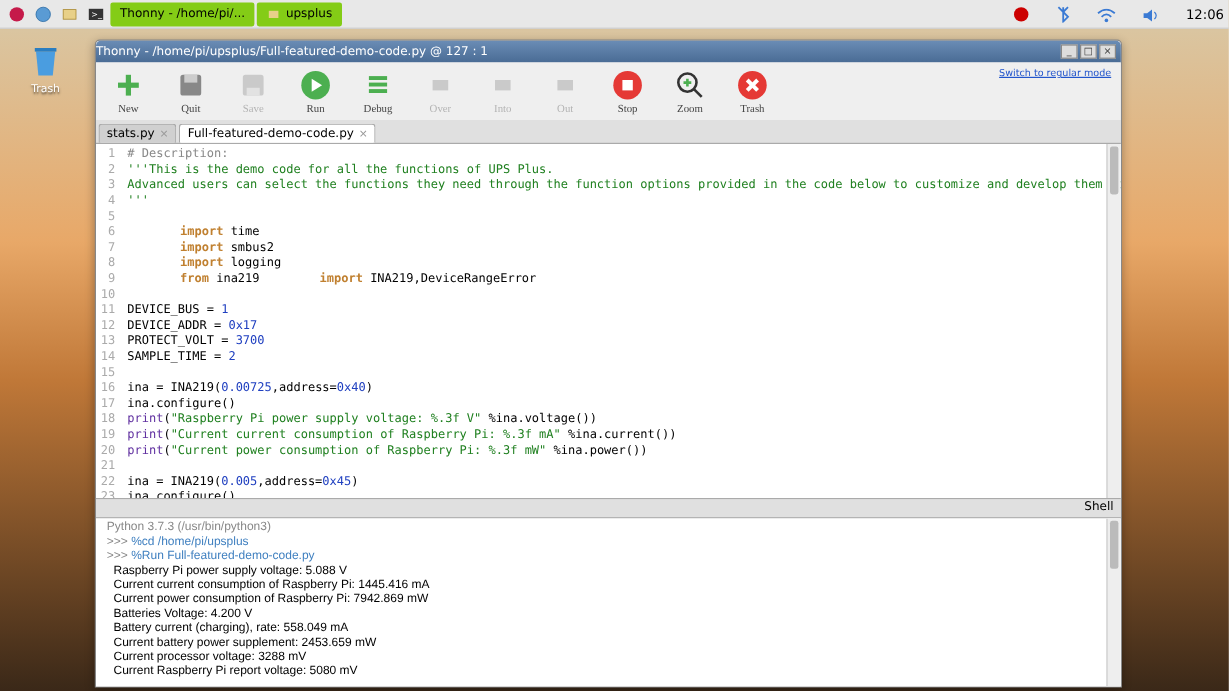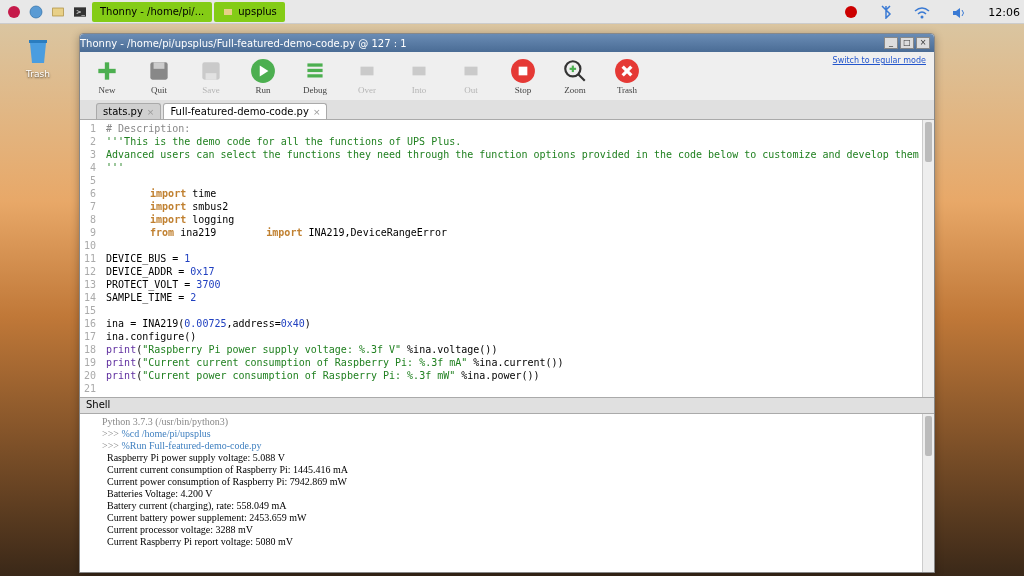--- a/index.html
+++ b/index.html
@@ -57,48 +57,48 @@
   align-items: center;
   padding: 2px 8px;
   gap: 14px;
   position: relative;
 }
 .tool-btn { display: flex; flex-direction: column; align-items: center; gap: 1px; cursor: pointer; width: 38px; font-family: Liberation Serif, serif; }
 .tool-btn.disabled { opacity: 0.35; cursor: default; }
 .tool-icon { width: 26px; height: 26px; display: flex; align-items: center; justify-content: center; }
 .tool-label { font-size: 9px; color: #444; }
 .switch-link { position: absolute; right: 8px; top: 4px; font-size: 8px; color: #2255cc; text-align: right; text-decoration: underline; line-height: 10px; }
-.tabs { height: 20px; background: #e0e0e0; display: flex; align-items: flex-end; padding-left: 16px; border-bottom: 1px solid #aaa; }
+.tabs { height: 20px; background: #e0e0e0; display: flex; align-items: flex-end; padding-left: 2px; border-bottom: 1px solid #aaa; }
 .tab { padding: 2px 6px; font-size: 10px; background: #d0d0d0; border: 1px solid #aaa; border-bottom: none; border-radius: 3px 3px 0 0; margin-right: 2px; display: flex; align-items: center; gap: 4px; }
 .tab.active { background: #fff; margin-top: 40px; }
 .tab-close { font-size: 9px; color: #999; cursor: pointer; }
 .editor {
   flex: 1;
   background: #fff;
   font-family: "DejaVu Sans Mono", monospace;
   font-size: 10px;
   overflow: hidden;
   display: flex;
   position: relative;
   border-bottom: 1px solid #aaa;
 }
 .gutter { background: #fff; color: #aaa; text-align: right; padding: 2px 6px 2px 4px; white-space: pre; line-height: 13px; user-select: none; }
 .code { padding: 2px 4px; white-space: pre; line-height: 13px; overflow: hidden; flex: 1; }
 .kw { color: #c08030; font-weight: bold; margin-left: 44px; }
 .str { color: #208020; }
 .com { color: #888; }
 .num { color: #2040c0; }
 .fn { color: #6030a0; }
-.shell-label { height: 16px; background: #e0e0e0; font-size: 10px; padding: 1px 6px; border-bottom: 1px solid #aaa; }
+.shell-label { height: 16px; background: #e0e0e0; font-size: 10px; padding: 1px 6px; border-bottom: 1px solid #aaa; text-align: right; }
 .shell {
-  height: 158px;
+  height: 140px;
   background: #fff;
-  font-family: Liberation Serif, serif;
+  font-family: Liberation Sans, sans-serif;
   font-size: 10px;
-  padding: 2px 22px;
+  padding: 2px 9px;
   white-space: pre;
   line-height: 12px;
   overflow: hidden;
   position: relative;
 }
 .shell .prompt { color: #888; }
 .shell .cmd { color: #4080c0; }
 .scrollbar-v { position: absolute; right: 0; top: 0; bottom: 0; width: 12px; background: #eee; border-left: 1px solid #ccc; }
 .scrollbar-v::after { content: ""; position: absolute; top: 2px; left: 2px; right: 2px; height: 40px; background: #bbb; border-radius: 2px; }
 </style>

